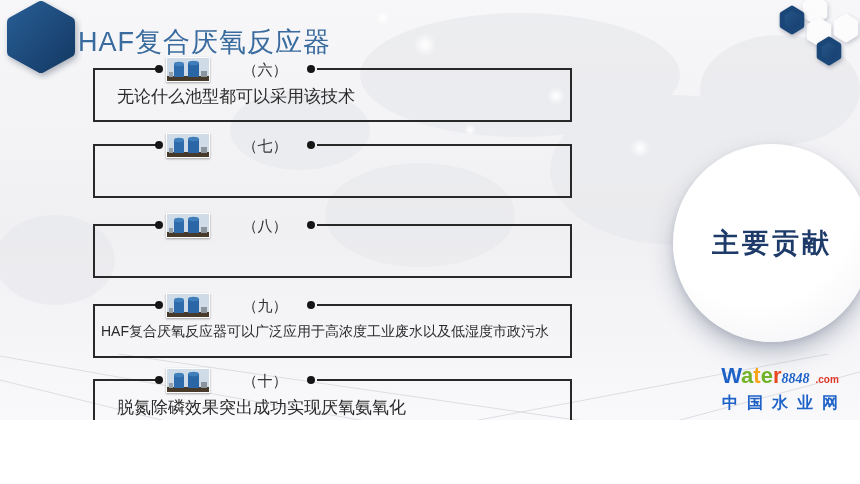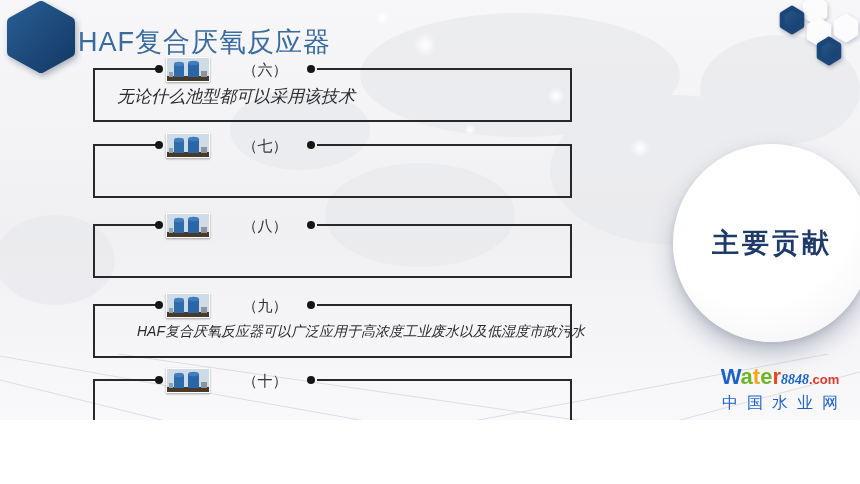--- a/index.html
+++ b/index.html
@@ -32,42 +32,42 @@
   .fbox .photo {
     position:absolute; left:71px; top:-13px; width:44px; height:25px;
     border:1px solid #fdfdfd; box-shadow:0 1px 2px rgba(0,0,0,.35); background:#cfdce8;
   }
   .fbox .num {
     position:absolute; left:122px; top:-10px; width:96px; height:20px;
     text-align:center; font-size:15px; line-height:20px; color:#333; white-space:nowrap;
   }
   .fbox .txt {
     position:absolute; left:22px; top:15px; right:12px;
-    font-size:17px; color:#2a2a2a; white-space:nowrap;font-style:italic;
+    font-size:17px; color:#2a2a2a; white-space:nowrap;
   }
   .b3 .txt { left:9px; font-size:16px; }
-  .b4 .txt { left:6px; font-size:14px; top:17px;margin-left:36px; }
+  .b4 .txt { left:6px; font-size:14px; top:17px; }
 
   
   .circle {
     position:absolute; left:673px; top:144px; width:198px; height:198px; border-radius:50%;
     background:radial-gradient(circle at 42% 32%, #ffffff 55%, #f0f0f4 100%);
     box-shadow:0 12px 22px rgba(110,120,140,.42), 0 3px 6px rgba(140,148,165,.28);
     display:flex; align-items:center; justify-content:center;
   }
   .circle-label { font-size:27px; font-weight:bold; color:#1d3a69; letter-spacing:3px; white-space:nowrap; }
 
   
   .logo { position:absolute; right:13px; bottom:6px; text-align:center; }
   .logo-line1 { font-size:22px; font-weight:bold; line-height:22px; white-space:nowrap; }
   .lc0{color:#1e62c8} .lc1{color:#72b329} .lc2{color:#f8a41b} .lc3{color:#72b329} .lc4{color:#e8471f}
   .logo-num { font-family:"Liberation Serif", serif; font-style:italic; font-size:14px; color:#1e62c8; }
-  .logo-tld { font-size:13px; color:#e0392a; font-weight:bold; }
+  .logo-tld { font-size:10px; color:#e0392a; font-weight:bold;padding-left:6px; }
   .logo-line2 {
-    margin-top:2px; font-size:16px; font-weight:normal; color:#1e62c8;
+    margin-top:2px; font-size:16px; font-weight:bold; color:#1e62c8;
     letter-spacing:9px; text-indent:9px; white-space:nowrap;
   }
 </style>
 </head>
 <body>
 
 <div class="slide">
 
   <svg class="layer" width="860" height="484">
     <defs>
@@ -217,20 +217,21 @@
           <rect width="42" height="23" fill="#cfdce8"></rect>
           <rect x="0" y="18" width="42" height="5" fill="#473a2b"></rect>
           <rect x="2" y="14" width="4" height="5" fill="#97a1ab"></rect>
           <rect x="34" y="13" width="6" height="6" fill="#8a949d"></rect>
           <rect x="7" y="6" width="10" height="13" fill="#2e6cab"></rect>
           <ellipse cx="12" cy="6" rx="5" ry="2.2" fill="#4381bd"></ellipse>
           <rect x="21" y="5" width="11" height="14" fill="#2a66a6"></rect>
           <ellipse cx="26.5" cy="5" rx="5.5" ry="2.3" fill="#3f7dbb"></ellipse>
         </svg></span>
     <span class="num">（十）</span>
+    <div class="txt">脱氮除磷效果突出成功实现厌氧氨氧化</div>
   </div>
 
   <div class="circle">
     <span class="circle-label">主要贡献</span>
   </div>
 
   <div class="logo">
     <div class="logo-line1">
       <span class="lc0">W</span><span class="lc1">a</span><span class="lc2">t</span><span class="lc3">e</span><span class="lc4">r</span><span class="logo-num">8848</span><span class="logo-tld">.com</span>
     </div>

